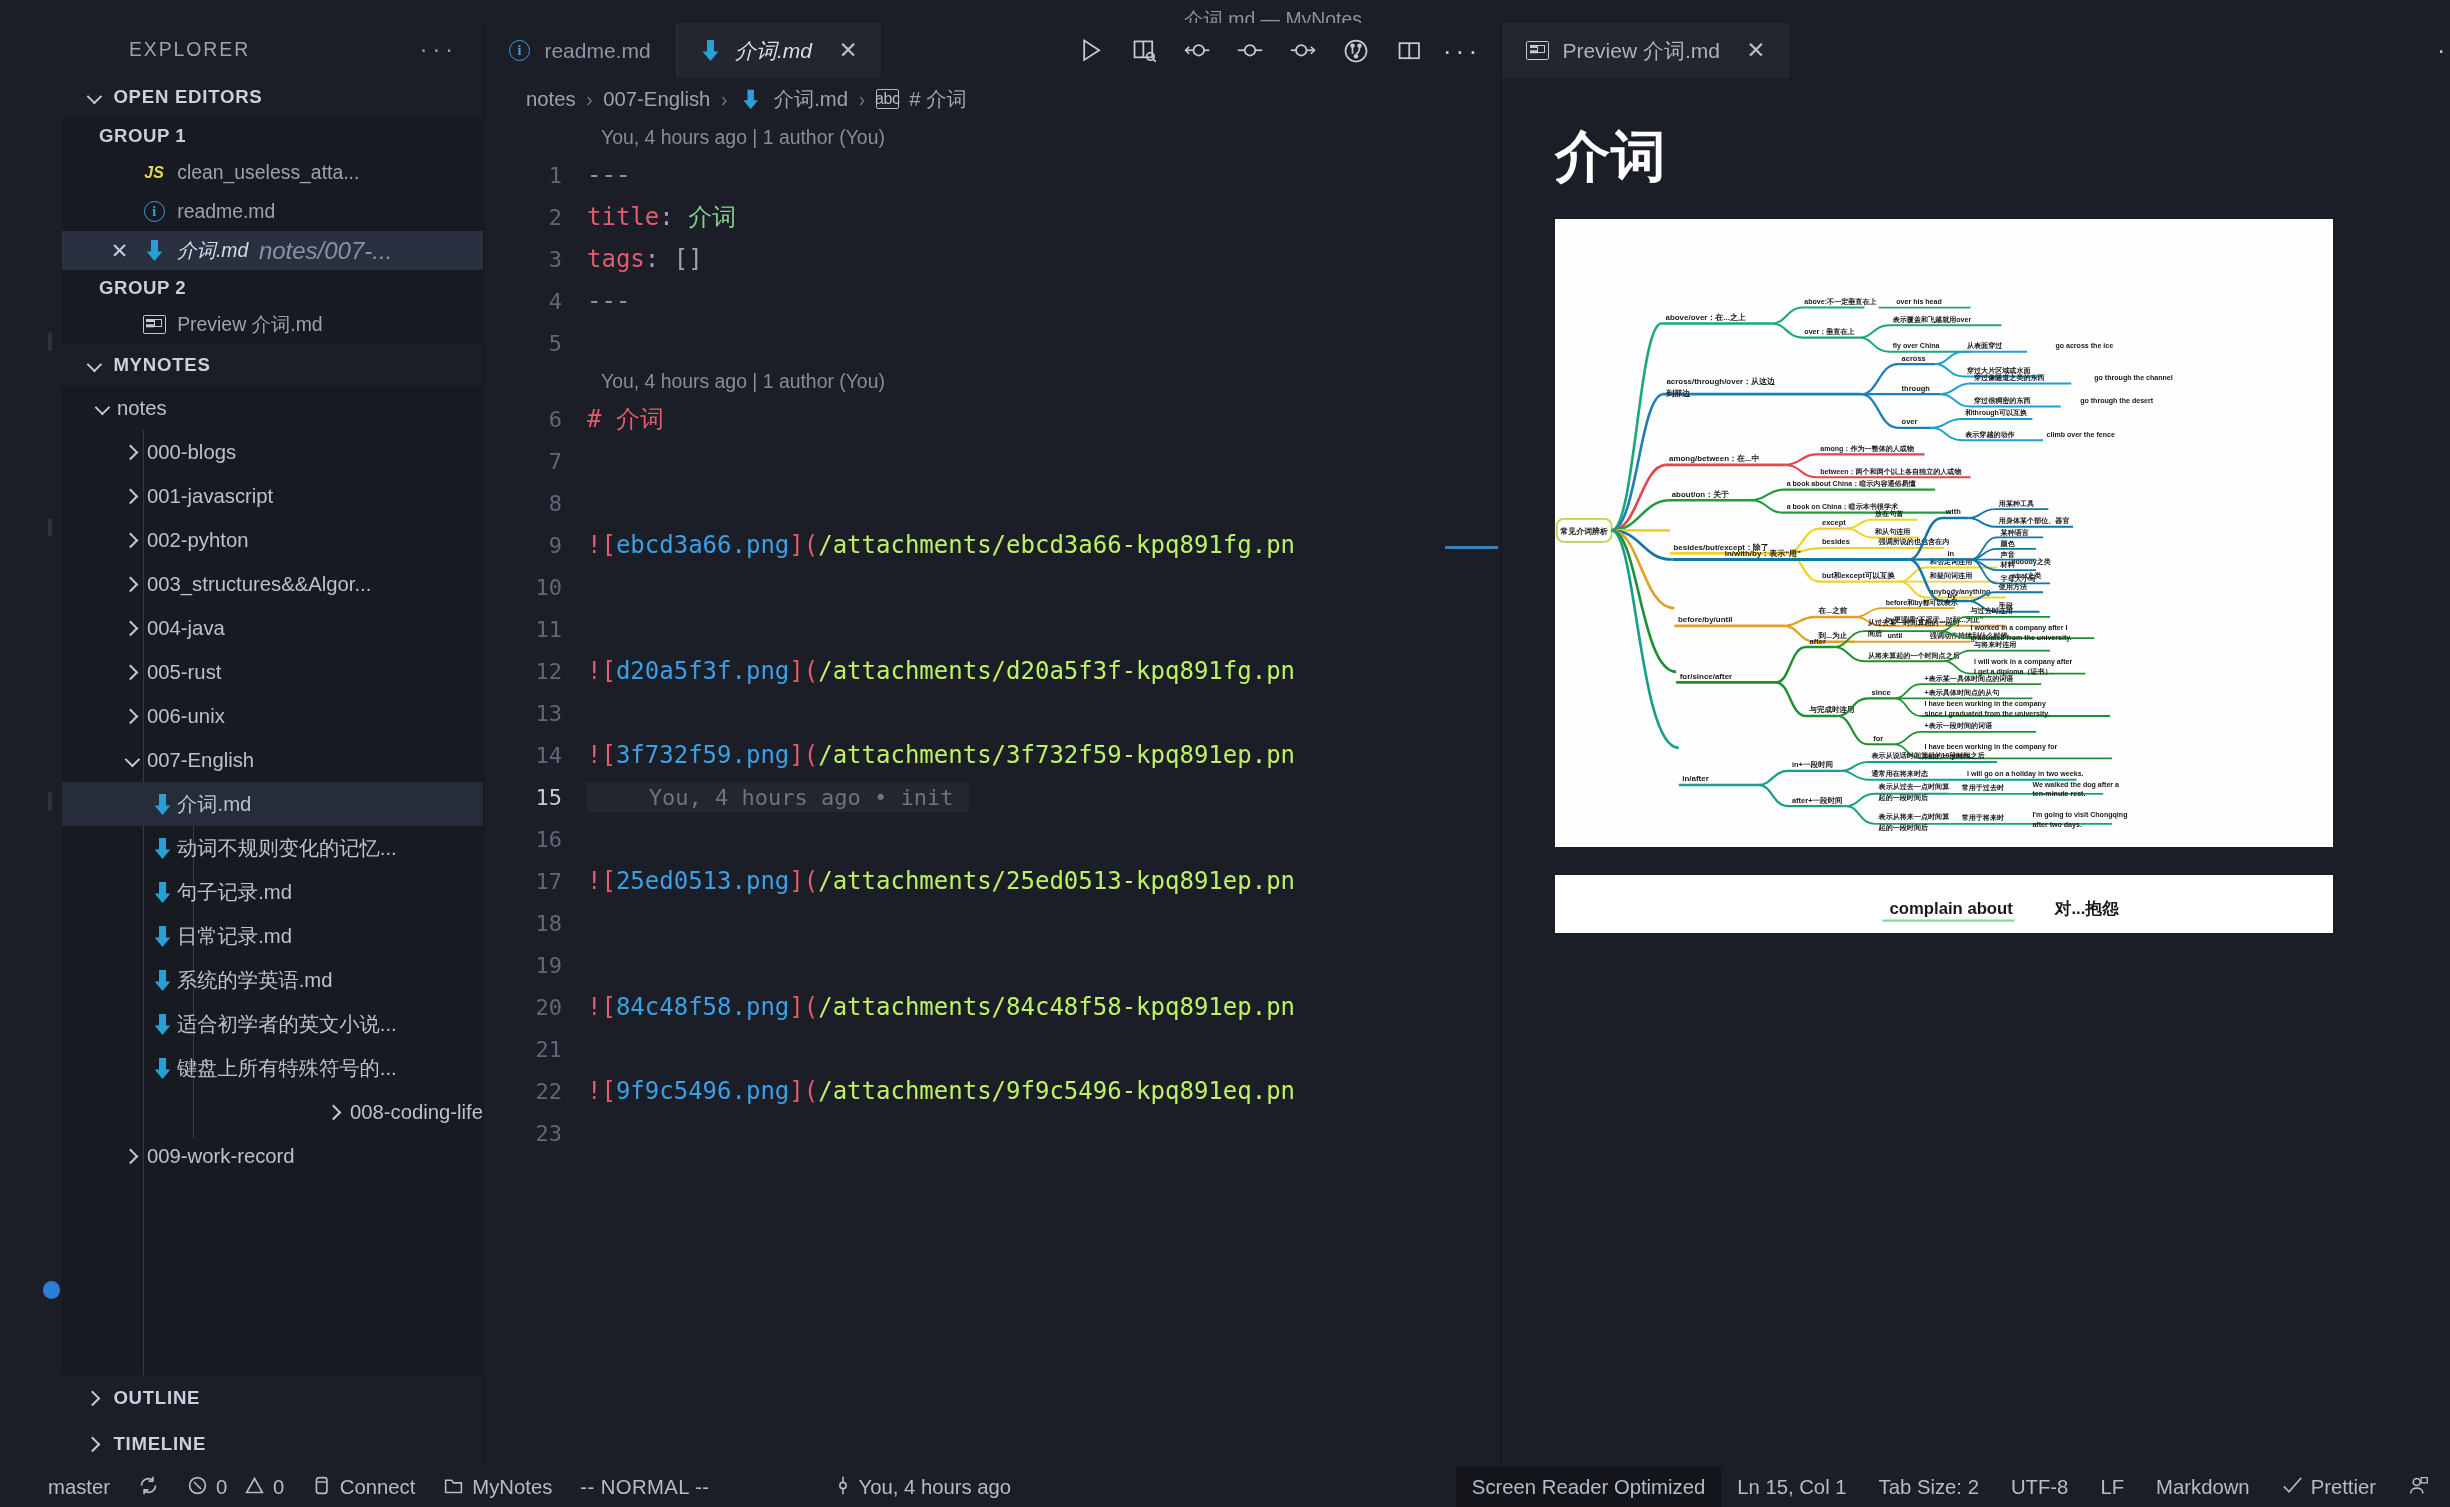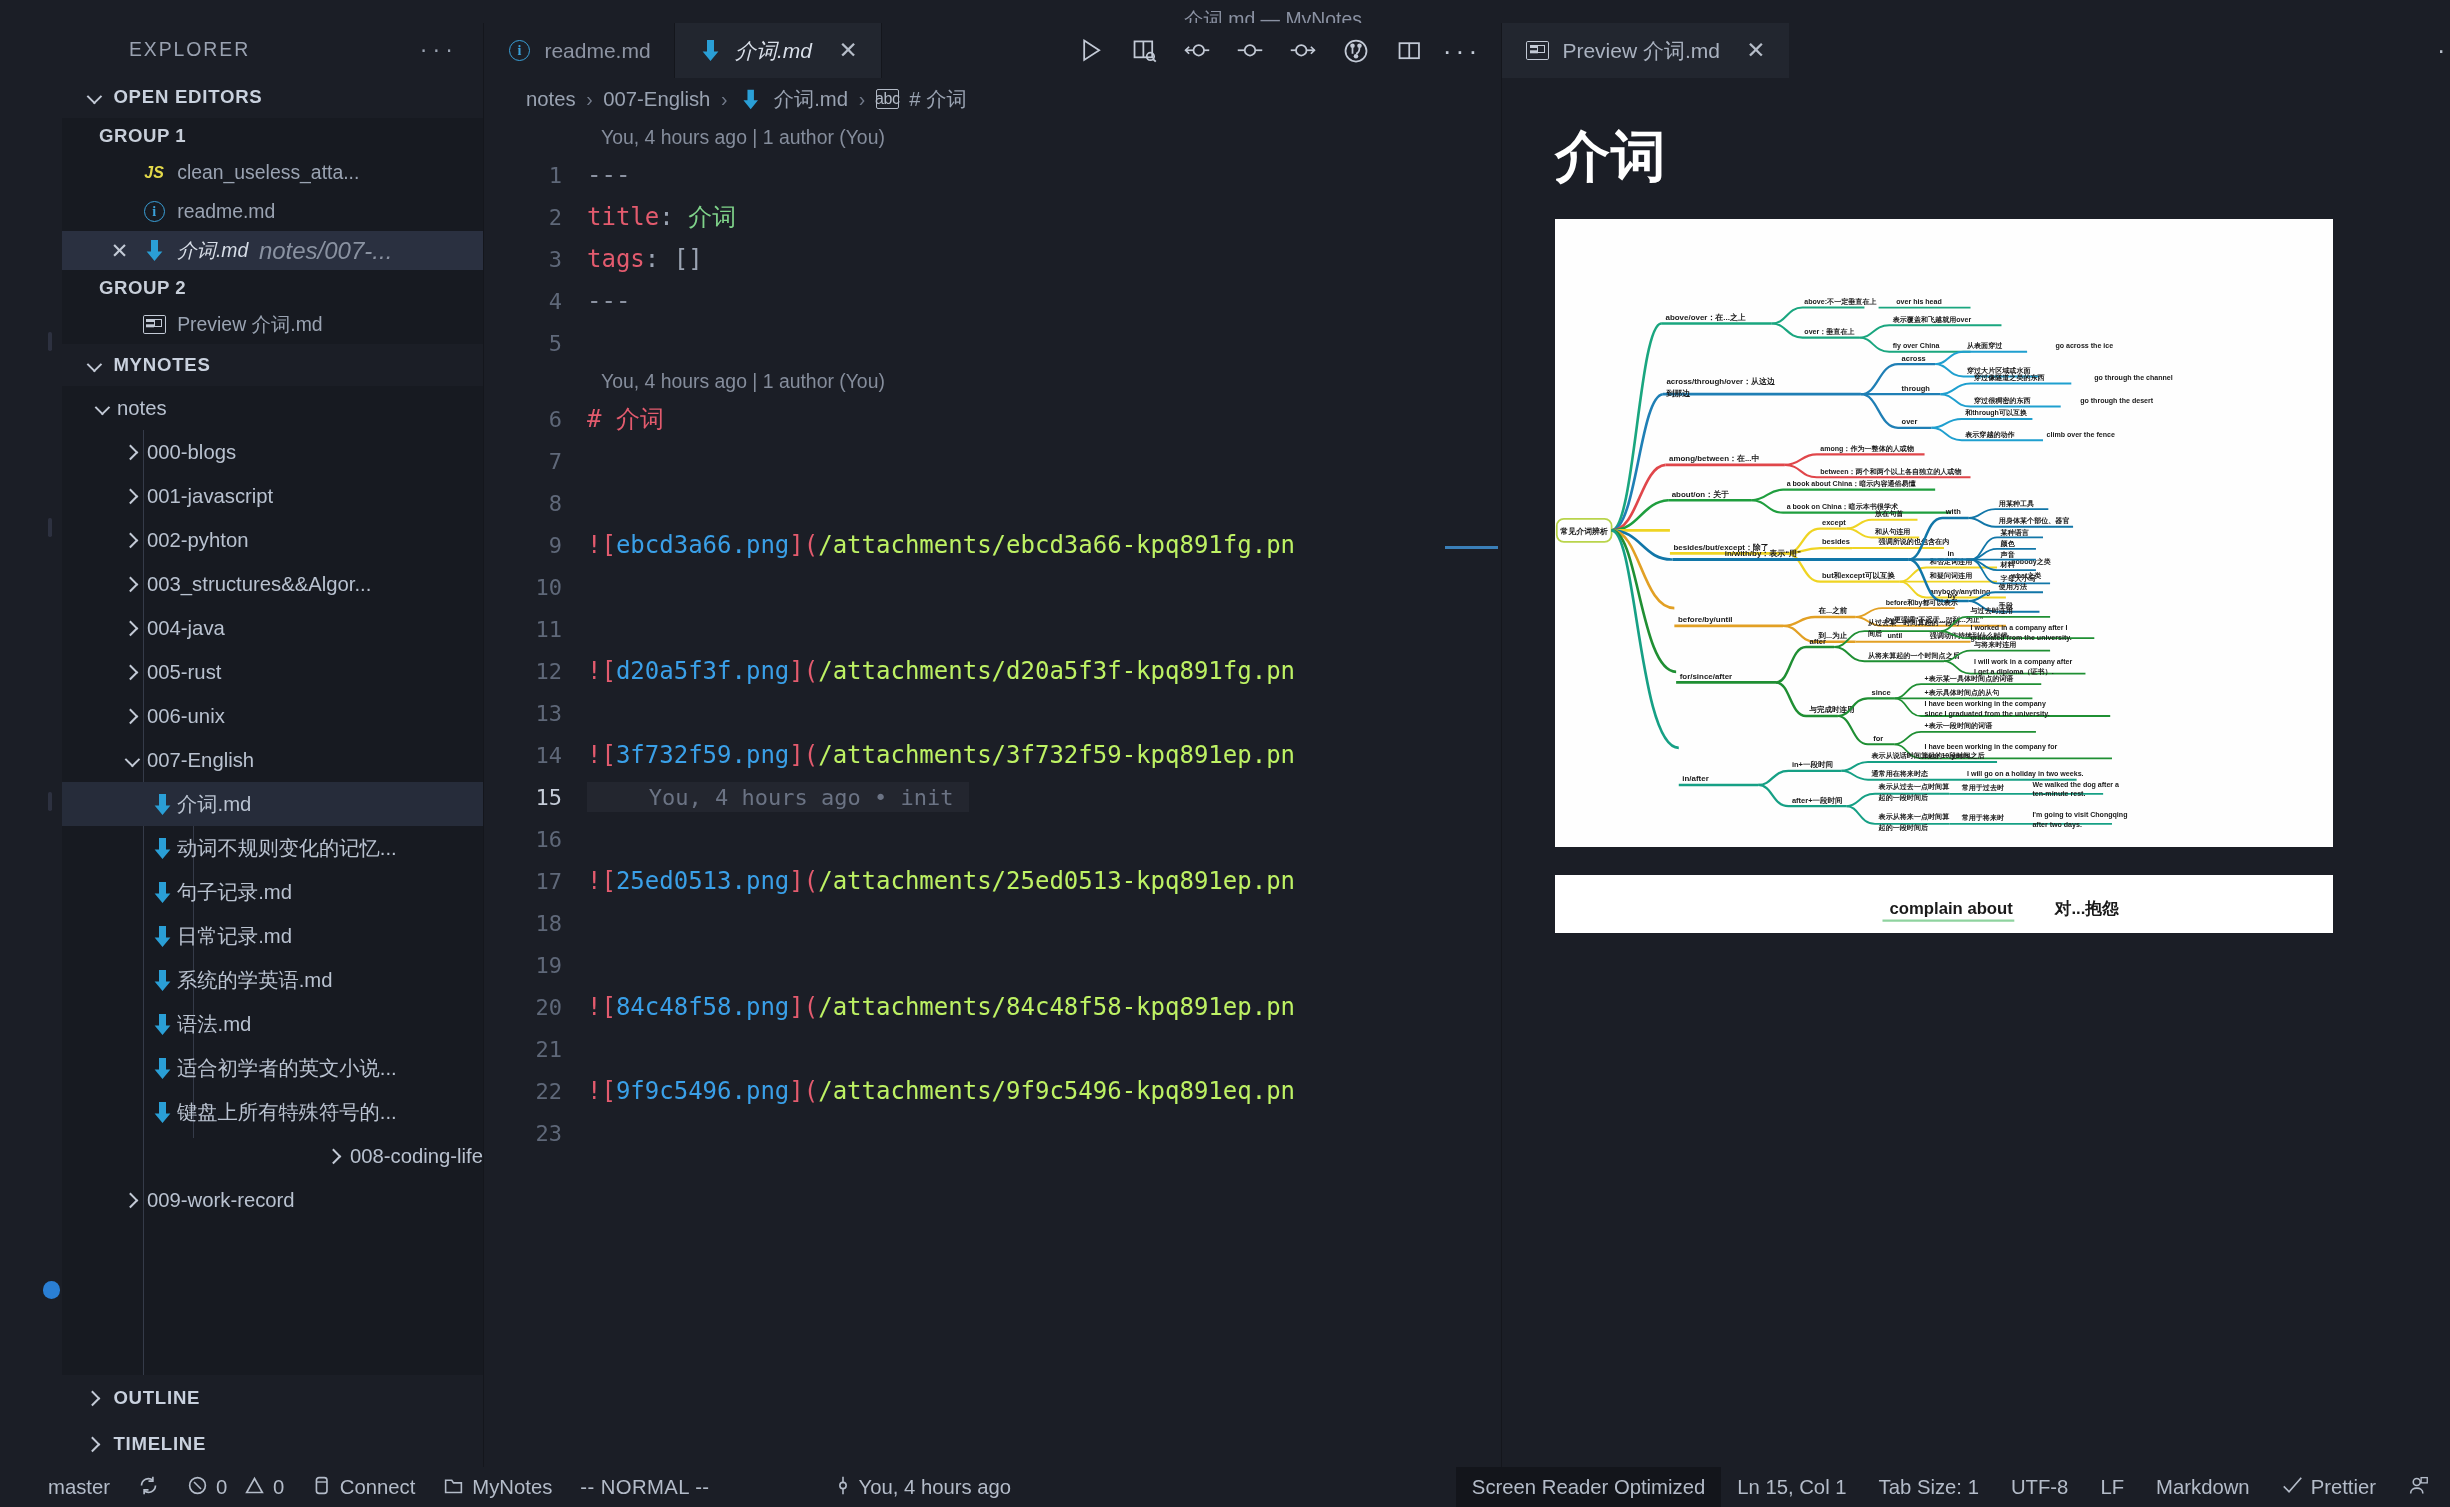--- a/index.html
+++ b/index.html
@@ -308,28 +308,20 @@
             </span>
             <span>日常记录.md</span>
           </div>
           <div class="tree-row" style="padding-left: 85px;">
             <span class="ficon">
               <svg width="21" height="23" viewBox="0 0 24 26">
                 <path d="M8 1h8v13h5l-9 11-9-11h5z" fill="#2a9fd6"></path>
               </svg>
             </span>
             <span>系统的学英语.md</span>
-          </div>
-          <div class="tree-row" style="padding-left: 85px;">
-            <span class="ficon">
-              <svg width="21" height="23" viewBox="0 0 24 26">
-                <path d="M8 1h8v13h5l-9 11-9-11h5z" fill="#2a9fd6"></path>
-              </svg>
-            </span>
-            <span>语法.md</span>
           </div>
           <div class="tree-row" style="padding-left: 85px;">
             <span class="ficon">
               <svg width="21" height="23" viewBox="0 0 24 26">
                 <path d="M8 1h8v13h5l-9 11-9-11h5z" fill="#2a9fd6"></path>
               </svg>
             </span>
             <span>适合初学者的英文小说...</span>
           </div>
           <div class="tree-row" style="padding-left: 85px;">
@@ -852,21 +844,21 @@
     </div>
 
     <div class="sb-right">
       <div class="sb-item sb-sep-dark">
         <span>Screen Reader Optimized</span>
       </div>
       <div class="sb-item">
         <span>Ln 15, Col 1</span>
       </div>
       <div class="sb-item">
-        <span>Tab Size: 1</span>
+        <span>Tab Size: 2</span>
       </div>
       <div class="sb-item">
         <span>UTF-8</span>
       </div>
       <div class="sb-item">
         <span>LF</span>
       </div>
       <div class="sb-item">
         <span>Markdown</span>
       </div>

